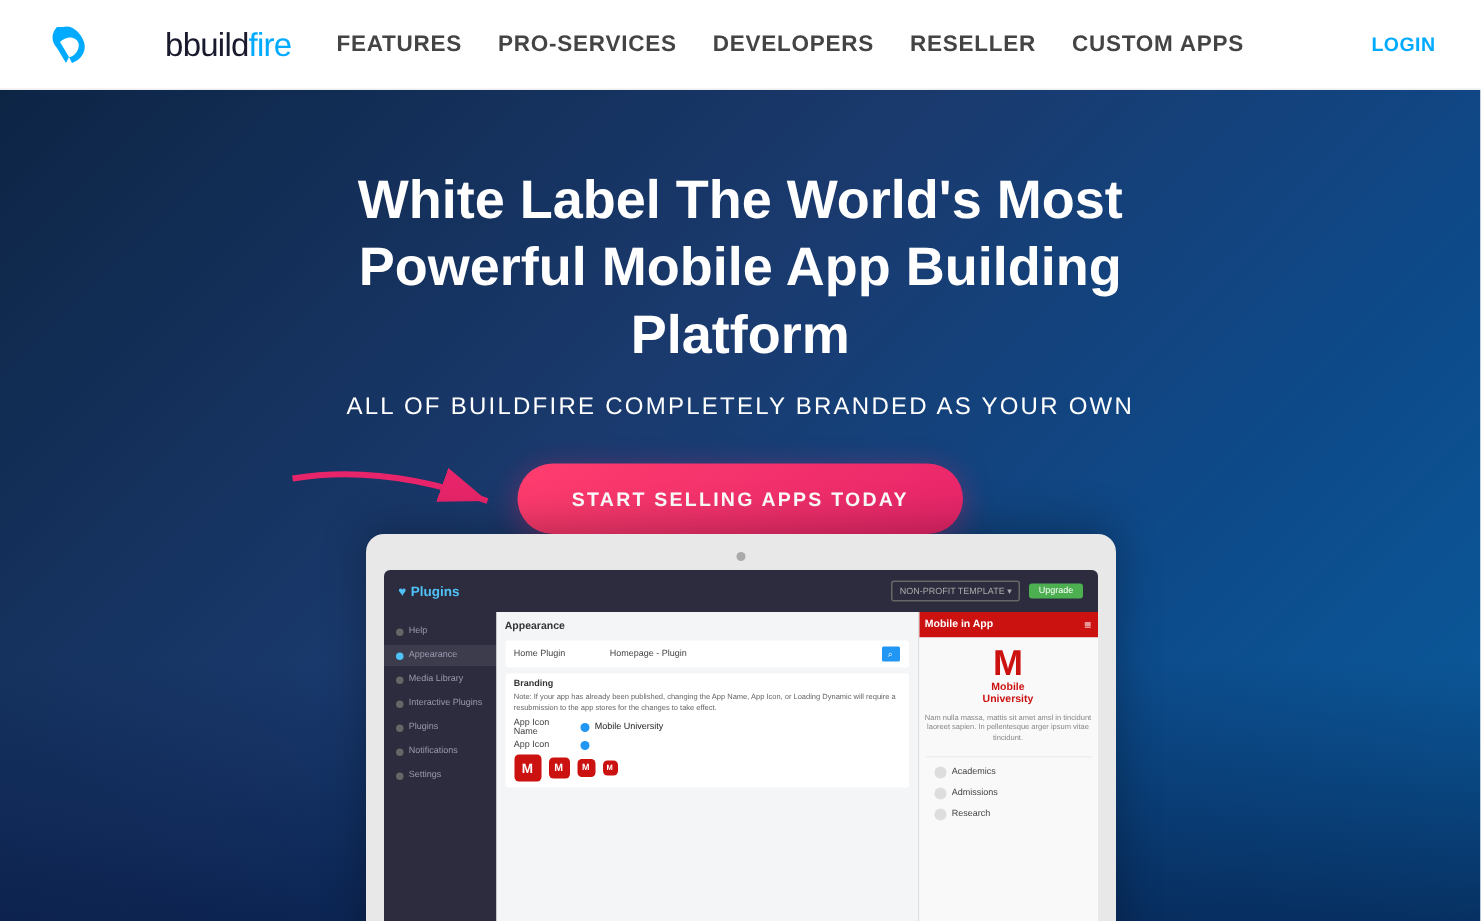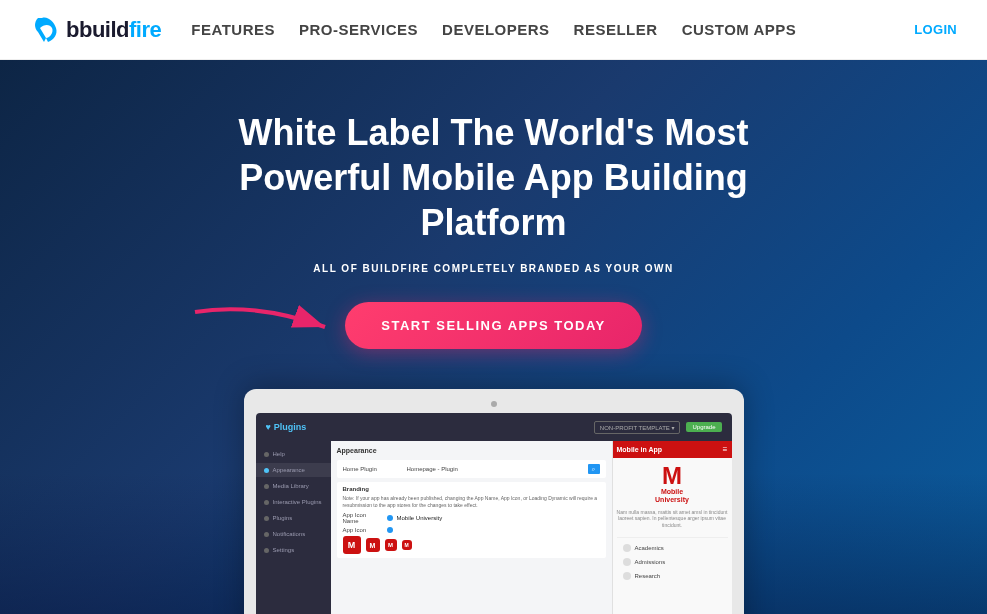--- a/index.html
+++ b/index.html
@@ -21,22 +21,23 @@
       align-items: center;
       margin-right: 30px;
     }
     .logo-icon {
       width: 32px;
       height: 32px;
       margin-right: 4px;
     }
     .logo-text {
       font-size: 22px;
-      font-weight: 700;
+      font-weight: 400;
       letter-spacing: -0.5px;
+      margin-left: 44px;
     }
     .logo-text .b-dark { color: #1a1a2e; }
     .logo-text .build { color: #1a1a2e; }
     .logo-text .fire { color: #00aaff; }
     .nav-links {
       display: flex;
       align-items: center;
       gap: 24px;
       flex: 1;
     }
@@ -98,34 +99,33 @@
       font-weight: 700;
       text-align: center;
       line-height: 1.25;
       max-width: 560px;
       margin-bottom: 18px;
       position: relative;
       z-index: 2;
     }
     .hero-subtitle {
       color: #fff;
-      font-size: 10px;
-      font-weight: 700;
+      font-size: 16px;
+      font-weight: 400;
       letter-spacing: 1.5px;
       text-transform: uppercase;
       margin-bottom: 28px;
       text-align: center;
       position: relative;
       z-index: 2;
     }
     .cta-wrapper {
       position: relative;
       display: flex;
       align-items: center;
-      margin-bottom: 40px;
       z-index: 2;
     }
     
     .arrow-svg {
       position: absolute;
       left: -170px;
       top: -10px;
       width: 180px;
       height: 70px;
     }

